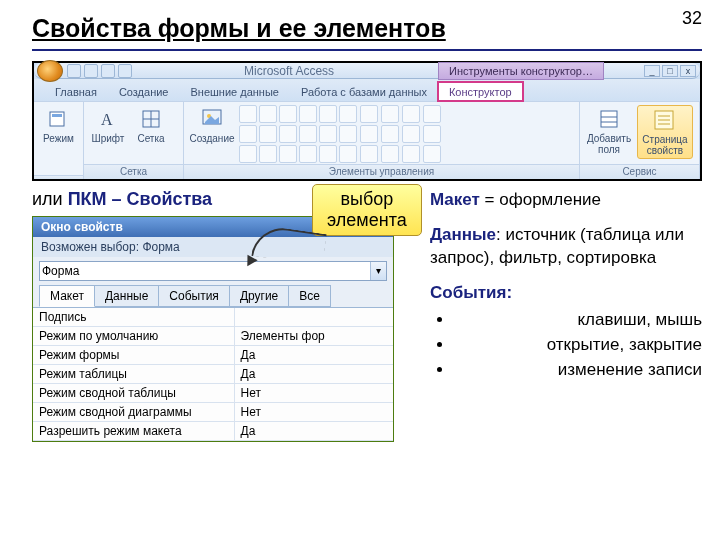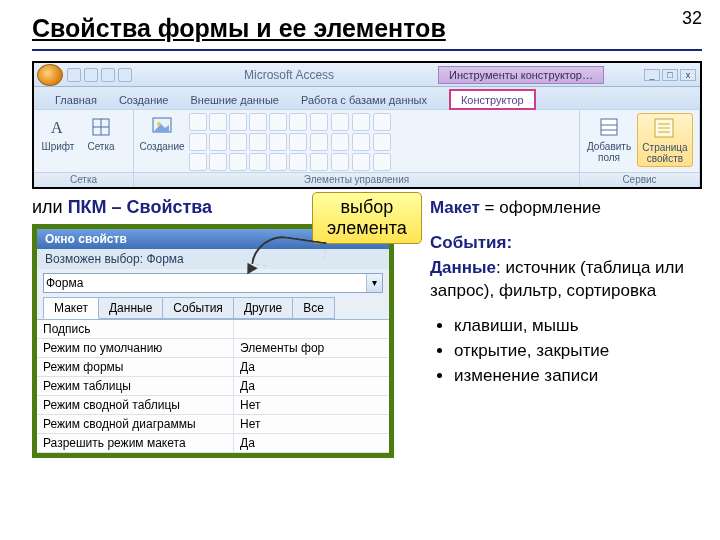--- a/index.html
+++ b/index.html
@@ -39,22 +39,23 @@
   }
   .ribbon {
     background: #cfe0f4;
     font-size: 11px;
     color: #2b3f5a;
   }
   .ribbon-top {
     display: flex;
     align-items: center;
     background: linear-gradient(#e9f1fb,#d3e2f4);
-    height: 24px;
+    height: 16px;
     border-bottom: 1px solid #9db7d6;
+    border-radius: 12px;
   }
   .office-btn {
     width: 26px; height: 22px;
     background: radial-gradient(circle at 40% 40%, #ffd27a, #e08a1e 60%, #c4690b);
     border-radius: 50%;
     margin: 0 4px 0 3px;
     border: 1px solid #9a6a1e;
   }
   .qat { display:flex; gap:3px; margin-right:8px; }
   .qat span { width:14px; height:14px; background:#dbe8f7; border:1px solid #9db7d6; border-radius:2px; }
@@ -82,21 +83,21 @@
     padding: 3px 10px 3px 10px;
     color:#3a4f6e;
     border:1px solid transparent;
     border-bottom:none;
   }
   .ribbon-tabs .tab.context {
     background:#fff;
     border:1px solid #b9a1d6;
     border-bottom:none;
     color:#5a3c86;
-    margin-left: 12px;
+    margin-left: 0;
   }
   .ribbon-tabs .tab.context.highlight {
     outline: 2px solid #d43a8a;
     outline-offset: -1px;
   }
   .ribbon-body {
     display:flex;
     height: 78px;
     background: #eef4fb;
     border-top:1px solid #c3d4ea;
@@ -182,21 +183,21 @@
     left:-68px; top:68px;
     width:0;height:0;
     border-top:6px solid transparent;
     border-bottom:6px solid transparent;
     border-right:10px solid #333;
     transform: rotate(60deg);
   }
   
   .propwin {
     width: 362px;
-    border:5px solid #4d7c0f;
+    border:1px solid #4d7c0f;
     font-size:12px;
     background:#e9eff7;
   }
   .propwin .titlebar {
     background: linear-gradient(#6d9fe0,#3f6fb5);
     color:#fff;
     padding:3px 8px;
     font-size:12px;
     font-weight:bold;
     display:flex; justify-content:space-between;
@@ -234,21 +235,21 @@
   }
   .prop-table {
     border-top:1px solid #9db7d6;
     background:#fdfdfd;
   }
   .prop-row { display:flex; height:19px; border-bottom:1px solid #d8e2ef; font-size:12px;}
   .prop-row .k { width:56%; padding:2px 6px; border-right:1px solid #d8e2ef;}
   .prop-row .v { flex:1; padding:2px 6px;}
   .right-col p { margin: 0 0 12px 0;}
   .right-col .term { color:#1a237e; font-weight:bold; }
-  .right-col ul { margin:4px 0 0 0; padding-left: 24px;}
+  .right-col ul { margin:4px 0 0 0; padding-left: 24px; text-align: right;}
   .right-col li { margin-bottom:2px;}
 </style>
 </head>
 <body>
 
 <div class="page-number">32</div>
 <div class="slide-title">Свойства формы и ее элементов</div>
 <div class="title-rule"></div>
 
 <div class="ribbon-wrap">
@@ -270,20 +271,34 @@
       </div>
     </div>
     <div class="ribbon-tabs">
       <div class="tab">Главная</div>
       <div class="tab">Создание</div>
       <div class="tab">Внешние данные</div>
       <div class="tab">Работа с базами данных</div>
       <div class="tab context highlight">Конструктор</div>
     </div>
     <div class="ribbon-body">
+      <div class="group" style="width:50px;">
+        <div class="row">
+          <div class="big-btn">
+            <div class="ico">
+              <svg width="22" height="22">
+                  <rect x="2" y="4" width="14" height="14" fill="#fff" stroke="#4a6fa3"></rect>
+                  <rect x="4" y="6" width="10" height="3" fill="#7aa7e0"></rect>
+                </svg>
+            </div>
+            <span>Режим</span>
+          </div>
+        </div>
+        <div class="lbl"></div>
+      </div>
       <div class="group" style="width:100px;">
         <div class="row">
           <div class="big-btn" style="width:40px">
             <div class="ico">
                 <svg width="20" height="20">
                   <text x="3" y="16" font-size="16" font-family="serif" fill="#3a4f6e">A</text>
                 </svg>
               </div>
             <span>Шрифт</span>
           </div>
@@ -441,21 +456,21 @@
           </div>
         <div class="prop-row">
             <div class="k">Разрешить режим макета</div>
             <div class="v">Да</div>
           </div>
       </div>
     </div>
   </div>
   <div class="right-col">
     <p><span class="term">Макет</span><span> = оформление</span></p>
+    <p><span class="term">Данные</span><span>: источник (таблица или запрос), фильтр, сортировка</span></p>
     <p style="margin-bottom:2px"><span class="term">События:</span></p>
-    <p><span class="term">Данные</span><span>: источник (таблица или запрос), фильтр, сортировка</span></p>
     <ul>
       <li>клавиши, мышь</li>
       <li>открытие, закрытие</li>
       <li>изменение записи</li>
     </ul>
   </div>
 </div>
 
 </body></html>

